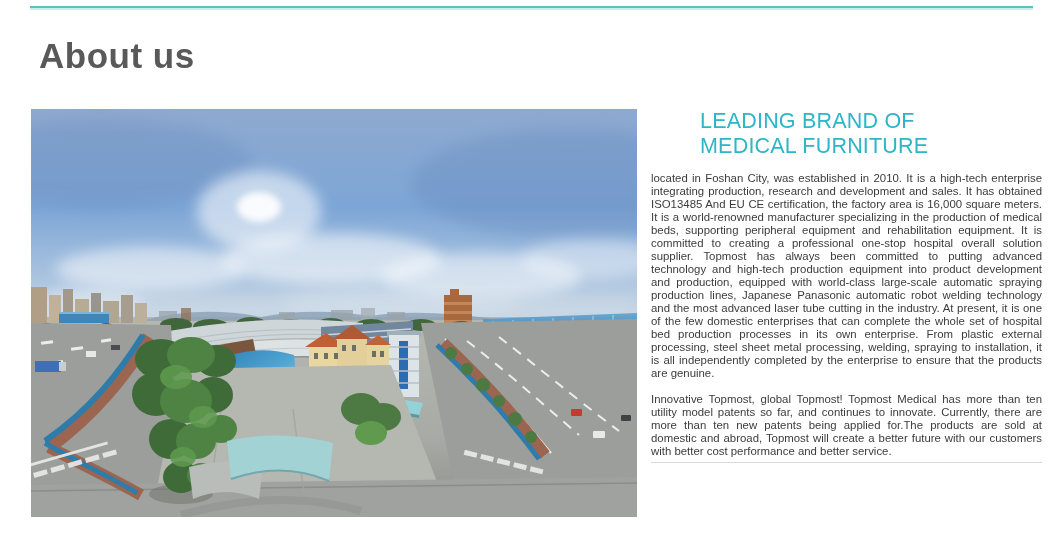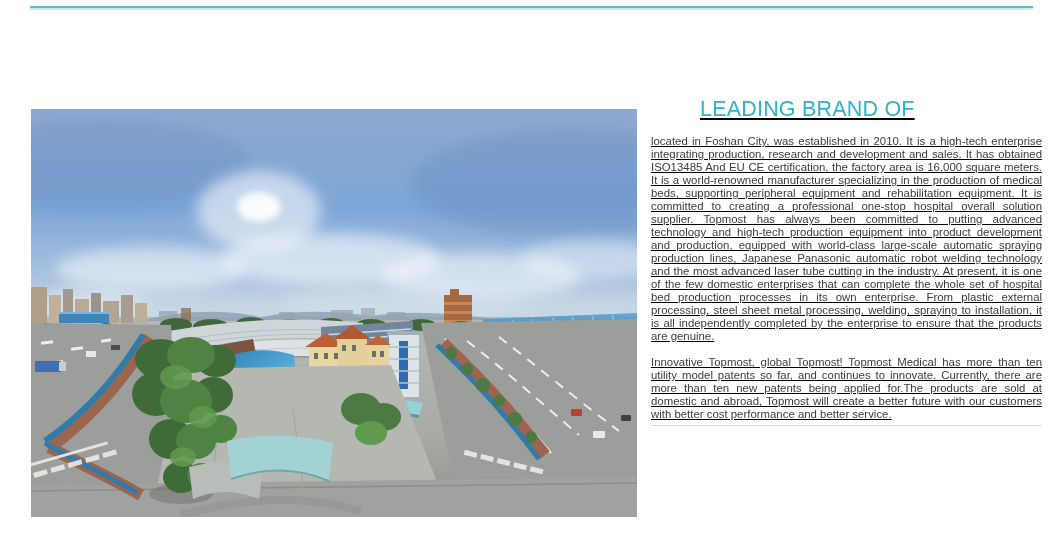--- a/index.html
+++ b/index.html
@@ -13,41 +13,42 @@
   }
   .page-title {
     position:absolute; left:39px; top:36px; margin:0;
     font-size:35px; font-weight:700; color:#595959; letter-spacing:.5px;
   }
   .photo {
     position:absolute; left:31px; top:109px; width:606px; height:408px; overflow:hidden;
   }
   .photo svg { display:block; }
   .text-col {
-    position:absolute; left:651px; top:97px; width:391px;text-decoration:underline;
+    position:absolute; left:651px; top:109px; width:391px;
   }
   .lead {
     margin:0 0 13px 49px; font-size:21.5px; line-height:25px; font-weight:400;
     color:#2db5c8; letter-spacing:.2px;
   }
   .para {
     margin:12px 0 13px 0; font-size:11.4px; line-height:13px;
     color:#3b3b3b; text-align:justify;
   }
   .bottom-rule {
     width:100%; height:1px; background:#d9d9d9; margin-top:-9px;
   }
 </style>
 </head>
 <body>
 
 <div class="page">
 
   <div class="top-rule"></div>
 
+  <h1 class="page-title">About us</h1>
 
   <div class="photo">
     <svg viewBox="0 0 606 408" width="606" height="408" xmlns="http://www.w3.org/2000/svg">
       <defs>
         <linearGradient id="sky" x1="0" y1="0" x2="0" y2="1">
           <stop offset="0" stop-color="#8ea9cf"></stop>
           <stop offset="0.45" stop-color="#7da6d6"></stop>
           <stop offset="0.8" stop-color="#aec6e0"></stop>
           <stop offset="1" stop-color="#ccd8e3"></stop>
         </linearGradient>
@@ -267,19 +268,20 @@
         <path d="M158,358 Q195,348 232,356 L228,390 Q194,376 162,390 Z" fill="#b9bdb9"></path>
         <path d="M196,332 Q250,320 302,334 L298,372 Q252,352 200,370 Z" fill="#a3d2d4"></path>
         <path d="M200,370 Q252,352 298,372" stroke="#6fa8ad" stroke-width="2" fill="none"></path>
       </g>
     </svg>
   </div>
 
   <div class="text-col">
     <h2 class="lead">
       <span>LEADING BRAND OF</span><br>
+      <span>MEDICAL FURNITURE</span>
     </h2>
     <p class="para">located in Foshan City, was established in 2010.  It is a high-tech enterprise integrating production, research and development and sales. It has obtained ISO13485 And EU CE certification, the  factory area is 16,000 square meters. It is a world-renowned manufacturer specializing in the production of medical beds, supporting peripheral equipment and rehabilitation equipment. It is committed to creating a professional one-stop hospital overall solution supplier. Topmost has always been committed to putting advanced technology and high-tech production equipment into product development and production, equipped with world-class large-scale automatic spraying production lines, Japanese Panasonic automatic robot welding technology and the most advanced laser tube cutting in the industry. At present, it is one of the few domestic enterprises that can complete the whole set of hospital bed production processes in its own enterprise. From plastic external processing, steel sheet metal processing, welding, spraying to installation, it is all independently completed by the enterprise to ensure that the products are genuine.</p>
     <p class="para">Innovative Topmost, global Topmost! Topmost Medical has more than ten utility model patents so far, and continues to innovate. Currently, there are more than ten new patents being applied for.The products are sold at domestic  and abroad, Topmost will create a better future with our customers with better cost performance and better service.</p>
     <div class="bottom-rule"></div>
   </div>
 
 </div>
 
 </body></html>

